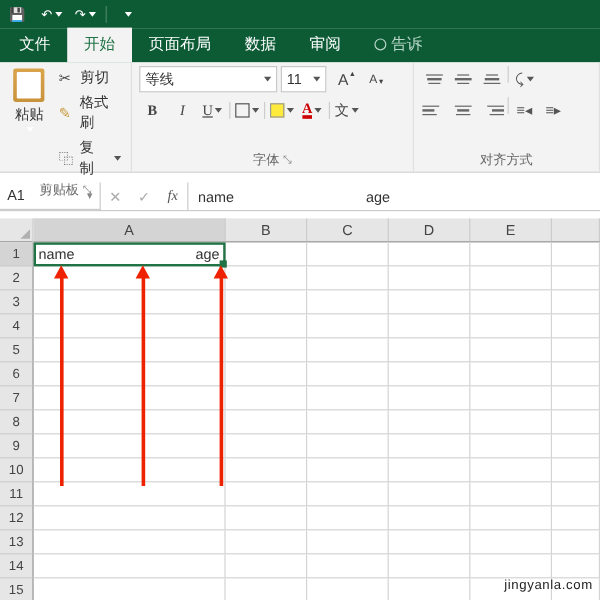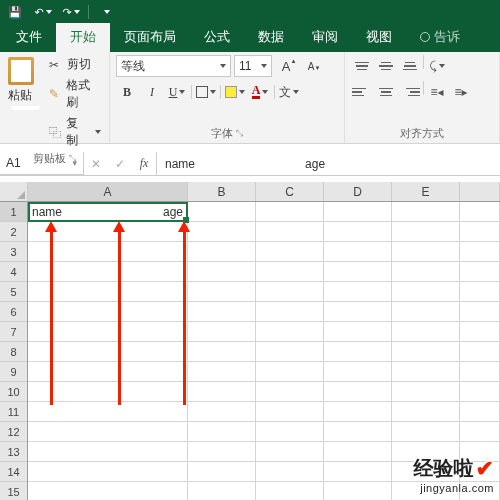--- a/index.html
+++ b/index.html
@@ -20,21 +20,21 @@
   .bulb { width: 10px; height: 10px; border: 1px solid #b8d6c8; border-radius: 50%; display: inline-block; }
 
   
   .ribbon { height: 92px; background: #f3f3f3; border-bottom: 1px solid #d4d4d4; display: flex; }
   .group { border-right: 1px solid #e0e0e0; padding: 3px 6px 1px; display: flex; flex-direction: column; justify-content: space-between; }
   .group-label { font-size: 11px; color: #666; text-align: center; padding: 1px 0; display: flex; justify-content: center; align-items: center; gap: 3px; }
   .expand { font-size: 9px; color: #888; }
 
   
   .clip-body { display: flex; gap: 4px; }
-  .paste-big { width: 38px; display: flex; flex-direction: column; gap: 2px; padding: 2px; }
+  .paste-big { width: 38px; display: flex; flex-direction: column; align-items: center; gap: 2px; padding: 2px; }
   .paste-ico { width: 26px; height: 28px; background: linear-gradient(#d9a44a,#c8933a); border-radius: 2px; position: relative; }
   .paste-ico::after { content:""; position:absolute; top:3px; left:3px; right:3px; bottom:3px; background:#fff; border-radius:1px; }
   .paste-txt { font-size: 12px; color: #333; }
   .clip-side { display: flex; flex-direction: column; gap: 2px; font-size: 12px; color: #333; }
   .clip-item { display: flex; align-items: center; gap: 4px; padding: 1px 2px; }
   .ico-cut { width: 14px; height: 14px; display:inline-block; }
   .ico-cut::before { content:"✂"; font-size:12px; color:#444; }
   .ico-copy { width: 14px; height: 14px; display:inline-block; }
   .ico-copy::before { content:"⿻"; font-size:12px; color:#444; }
   .ico-brush { width: 14px; height: 14px; display:inline-block; }
@@ -127,24 +127,22 @@
   <div class="tb-sep"></div>
   <div class="tb-btn">
       <span class="caret-down"></span>
     </div>
 </div>
 
 <div class="tabs">
   <div class="tab">文件</div>
   <div class="tab active">开始</div>
   <div class="tab">页面布局</div>
-  <div class="tab">公式</div>
   <div class="tab">数据</div>
   <div class="tab">审阅</div>
-  <div class="tab">视图</div>
   <div class="tab tell">
       <span class="bulb"></span>
       <span>告诉</span>
     </div>
 </div>
 
 <div class="ribbon">
 
   <div class="group" style="width:110px;">
     <div class="clip-body">
@@ -451,18 +449,14 @@
       </div>
   </div>
   <div class="active-cell"></div>
 
   <div class="arrow" style="left:50px; top:48px; height:175px;"></div>
   <div class="arrow" style="left:118px; top:48px; height:175px;"></div>
   <div class="arrow" style="left:183px; top:48px; height:175px;"></div>
 </div>
 
 <div class="watermark">
-  <div class="wm-top">
-      <span>经验啦</span>
-      <span class="wm-check">✔</span>
-    </div>
   <div class="wm-sub">jingyanla.com</div>
 </div>
 
 </body></html>

